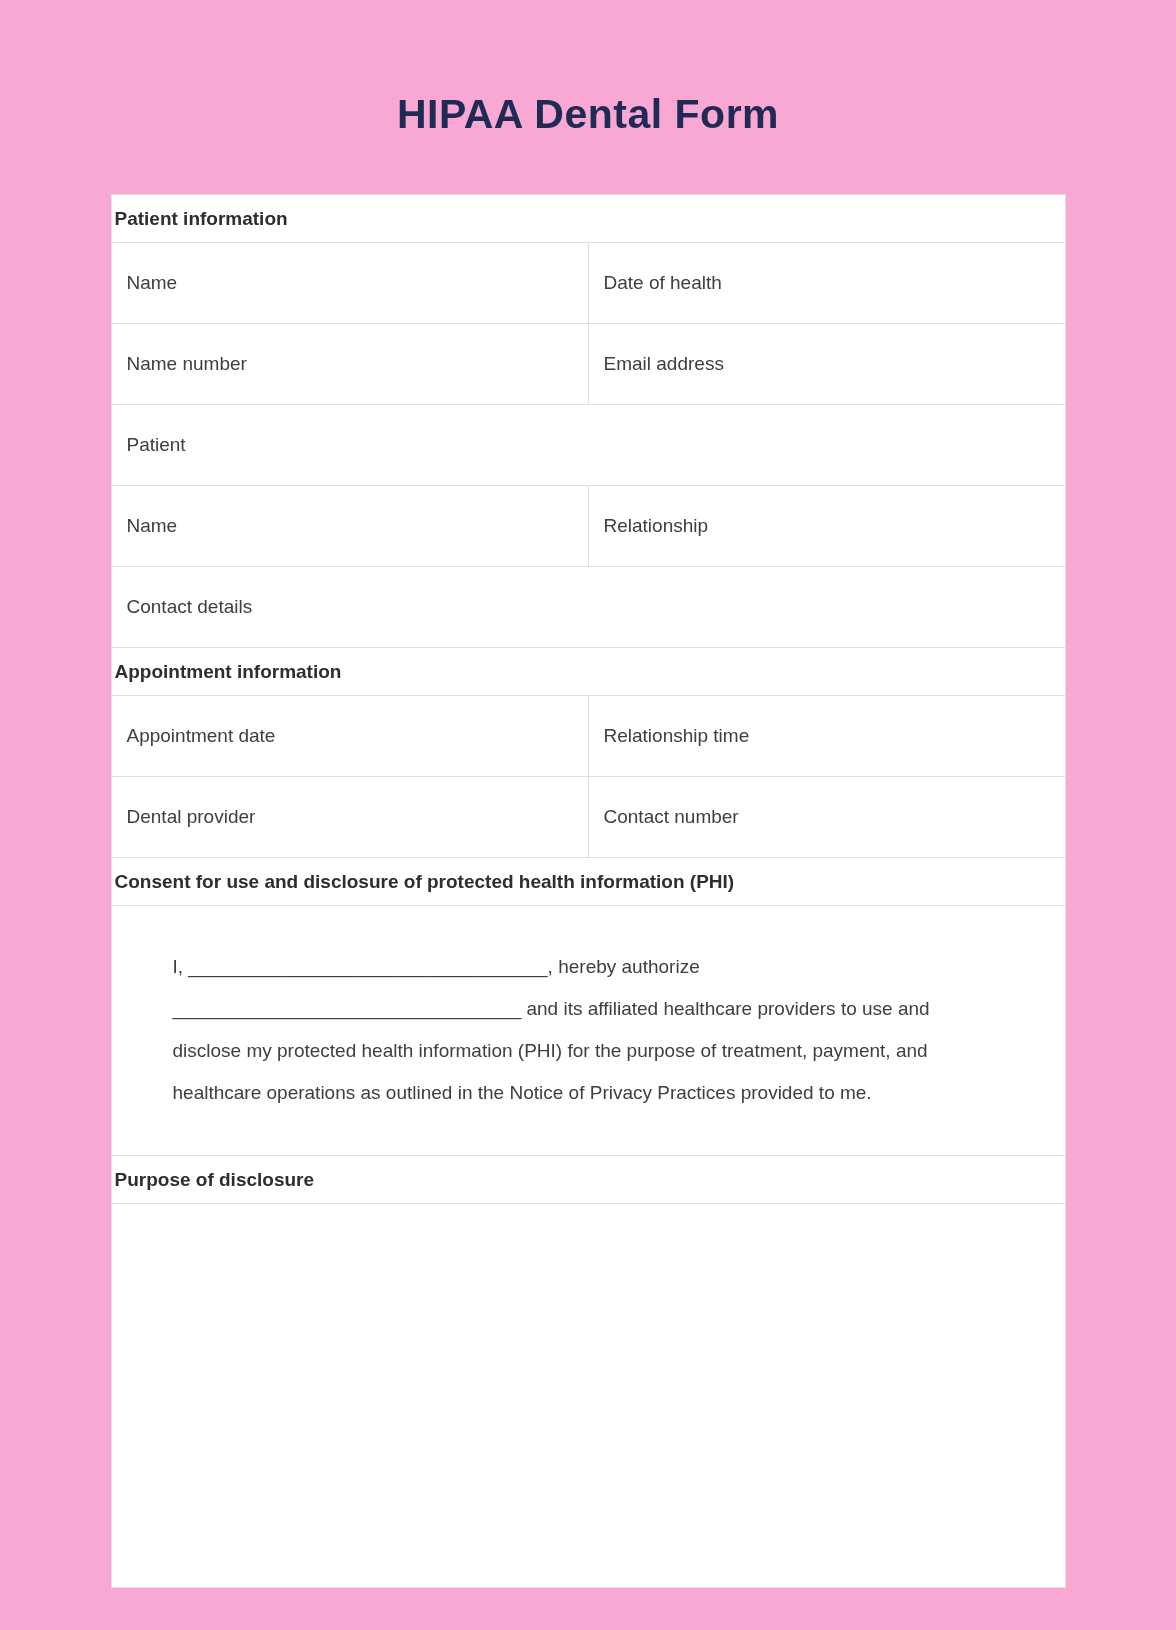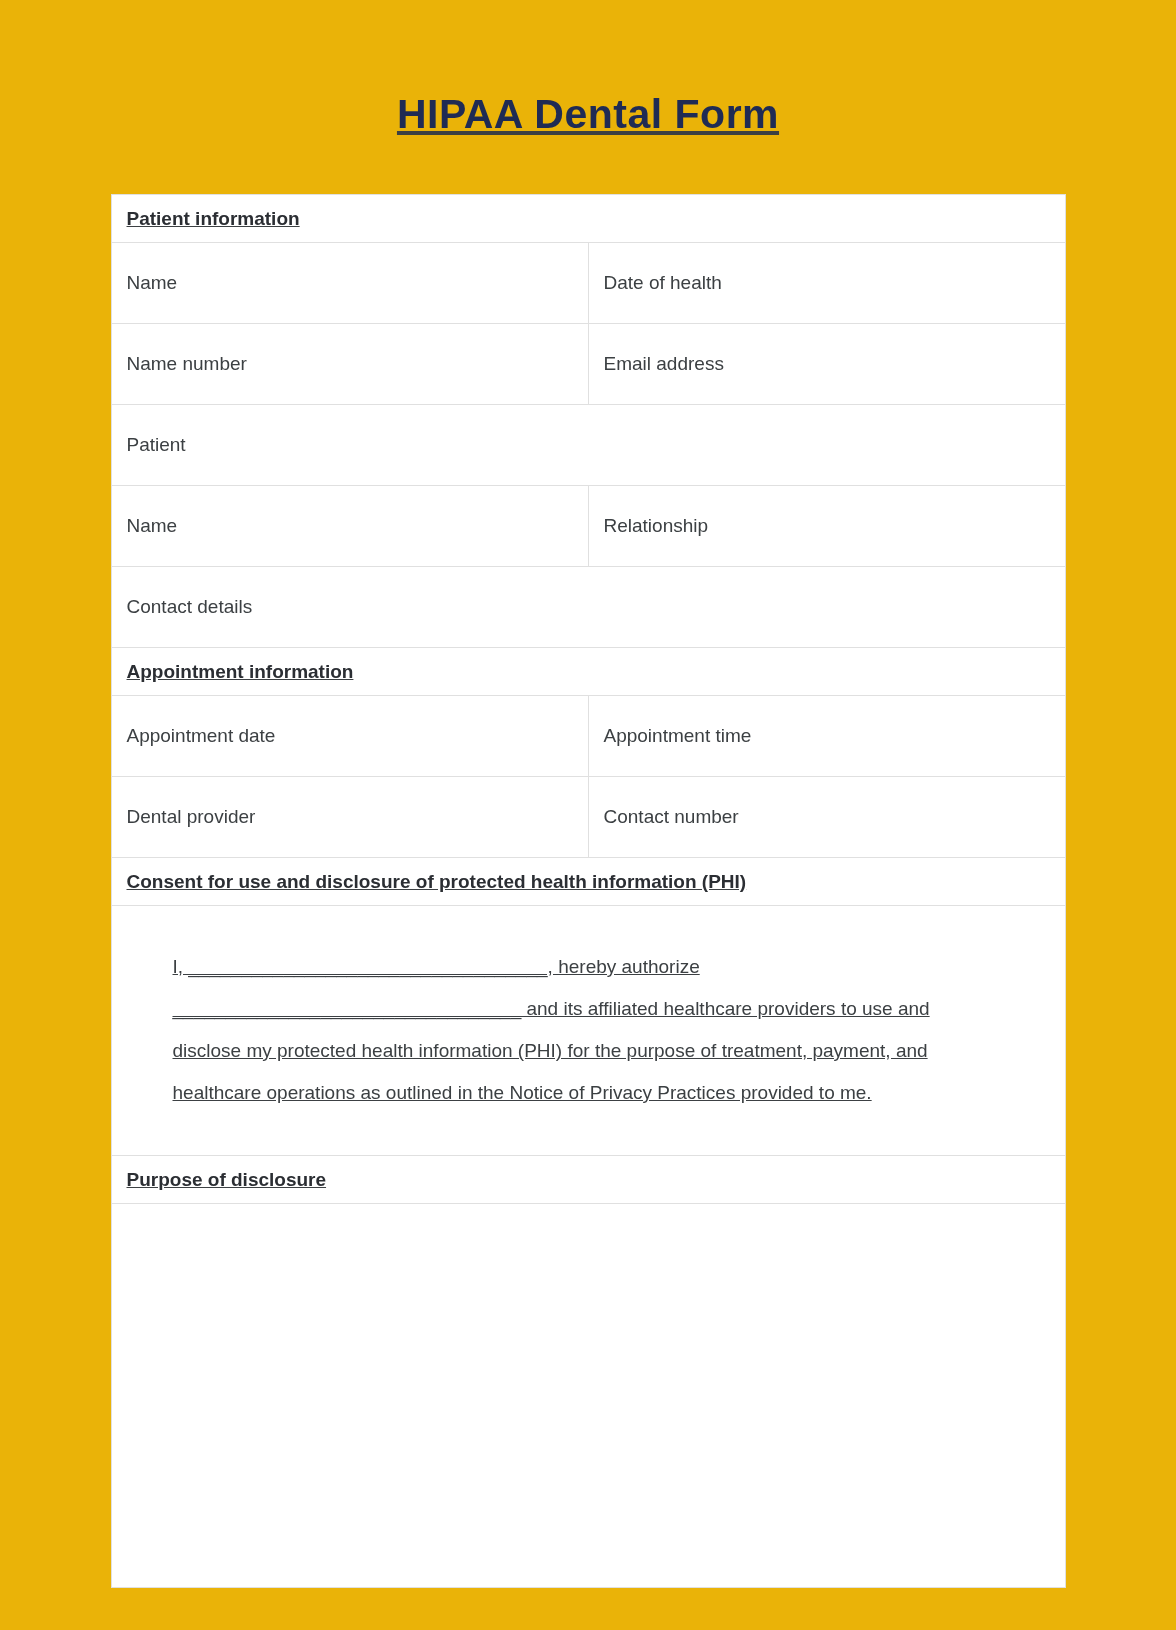--- a/index.html
+++ b/index.html
@@ -6,24 +6,23 @@
 
   html, body {
     background: #ffffff;
     font-family: "Liberation Sans", "DejaVu Sans", sans-serif;
     color: #3c4043;
   }
 
   .page {
     width: 1176px;
     height: 1630px;
-    background: #eab308;
+    background: #f9a8d4;
     position: relative;
     overflow: hidden;
-    text-decoration: underline;
   }
 
   .doc-title {
     padding-top: 90px;
     text-align: center;
     font-size: 41px;
     line-height: 48px;
     font-weight: bold;
     color: #1f2b54;
     letter-spacing: 0.5px;
@@ -38,21 +37,21 @@
 
   table.form-table td {
     border: 1px solid #e0e0e0;
     font-size: 19px;
     color: #3c4043;
     background: #ffffff;
   }
 
   tr.section-header td {
     height: 48px;
-    padding: 0 15px;
+    padding: 0 3px;
     vertical-align: middle;
     font-weight: bold;
     color: #2b2e33;
   }
 
   tr.field-row td {
     height: 75px;
     padding: 29px 15px;
     vertical-align: top;
   }
@@ -136,21 +135,21 @@
     <tr class="section-header">
       <td colspan="2">
         <span>Appointment information</span>
       </td>
     </tr>
     <tr class="field-row">
       <td>
         <span class="field-label">Appointment date</span>
       </td>
       <td>
-        <span class="field-label">Appointment time</span>
+        <span class="field-label">Relationship time</span>
       </td>
     </tr>
     <tr class="field-row">
       <td>
         <span class="field-label">Dental provider</span>
       </td>
       <td>
         <span class="field-label">Contact number</span>
       </td>
     </tr>

